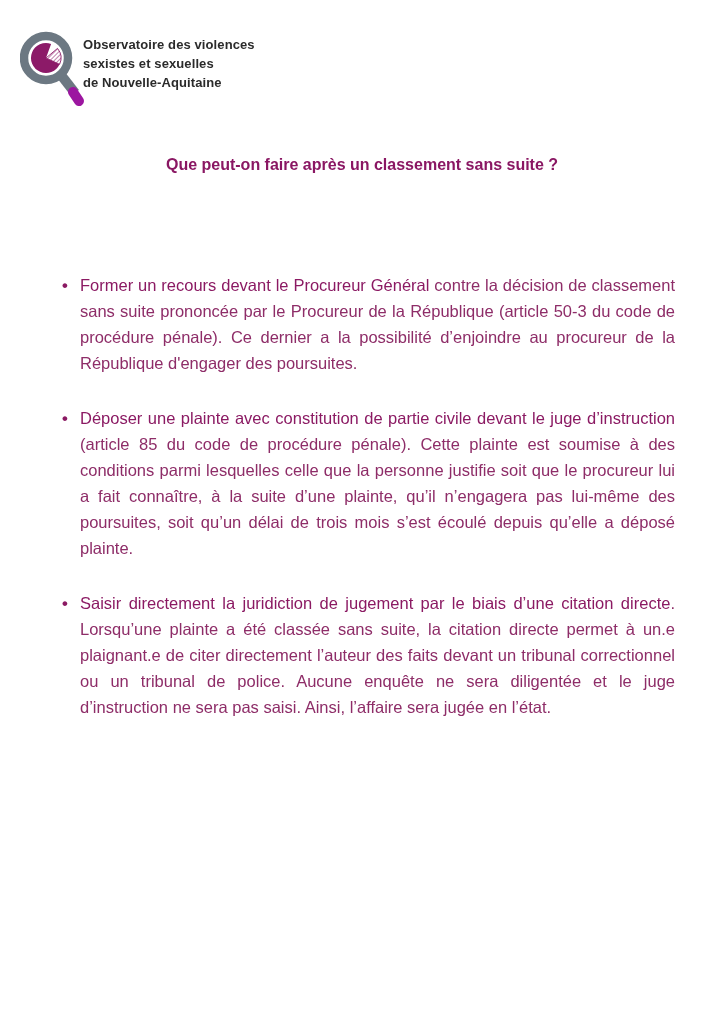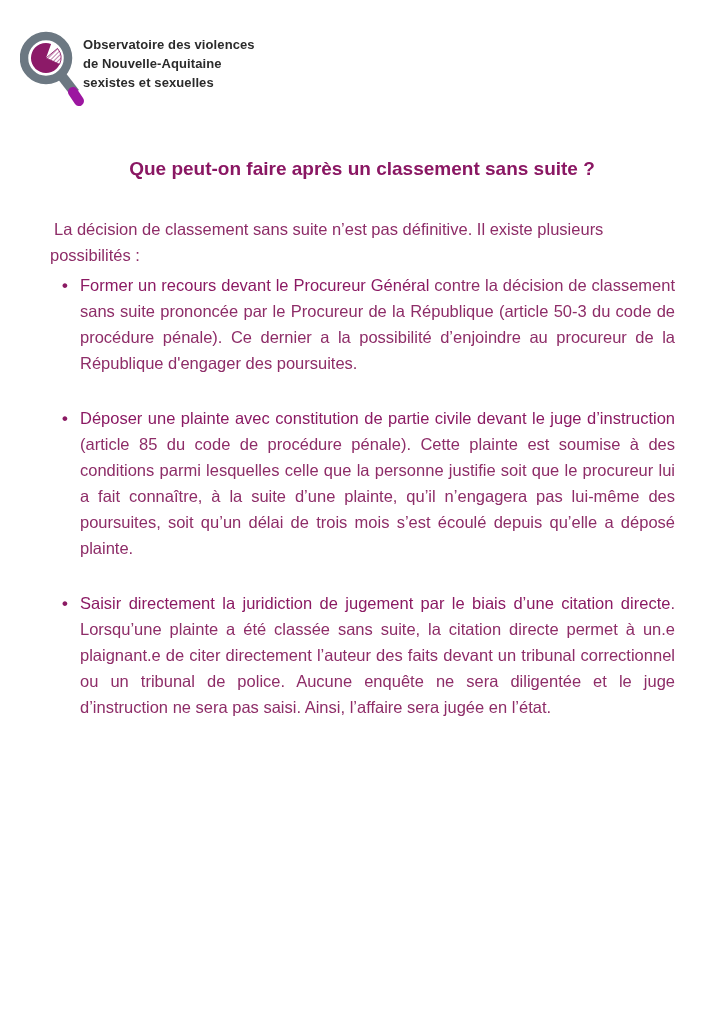--- a/index.html
+++ b/index.html
@@ -42,21 +42,21 @@
     white-space: nowrap;
   }
 
   
   .title {
     position: absolute;
     left: 0;
     right: 0;
     top: 133px;
     text-align: center;
-    font-size: 19px;
+    font-size: 16px;
     font-weight: 700;
     color: #8a1763;
   }
 
   
   .intro {
     position: absolute;
     left: 50px;
     right: 49px;
     top: 187px;
@@ -121,28 +121,27 @@
       <line x1="53" y1="70" x2="59" y2="79" stroke="#9c16a0" stroke-width="10" stroke-linecap="round"></line>
 
       <circle cx="26" cy="36" r="22" fill="none" stroke="#6c7882" stroke-width="8.5"></circle>
 
       <path d="M26,36 L39.6,42.3 A15,15 0 1 1 31.1,21.9 Z" fill="#8c1a68"></path>
 
       <path d="M26,36 L37.5,26.4 A15,15 0 0 1 39.6,42.3 Z" fill="url(#hatch)" stroke="#8c1a68" stroke-width="0.9"></path>
     </svg>
     <div class="logo-text">
       <div>Observatoire des violences</div>
+      <div>sexistes et sexuelles</div>
       <div>de Nouvelle-Aquitaine</div>
-      <div>sexistes et sexuelles</div>
     </div>
   </div>
 
   <h1 class="title">Que peut-on faire après un classement sans suite ?</h1>
 
-  <p class="intro"> La décision de classement sans suite n’est pas définitive. Il existe plusieurs possibilités :</p>
 
   <ul class="bullets">
     <li class="bullet-item">
       <span class="bullet-marker">•</span>
       <div class="bullet-text">
         <span class="lead">Former un recours devant le Procureur Général</span><span> contre la décision de classement sans suite prononcée par le Procureur de la République (article 50-3 du code de procédure pénale). Ce dernier a la possibilité d’enjoindre au procureur de la République d'engager des poursuites.</span>
       </div>
     </li>
     <li class="bullet-item">
       <span class="bullet-marker">•</span>

